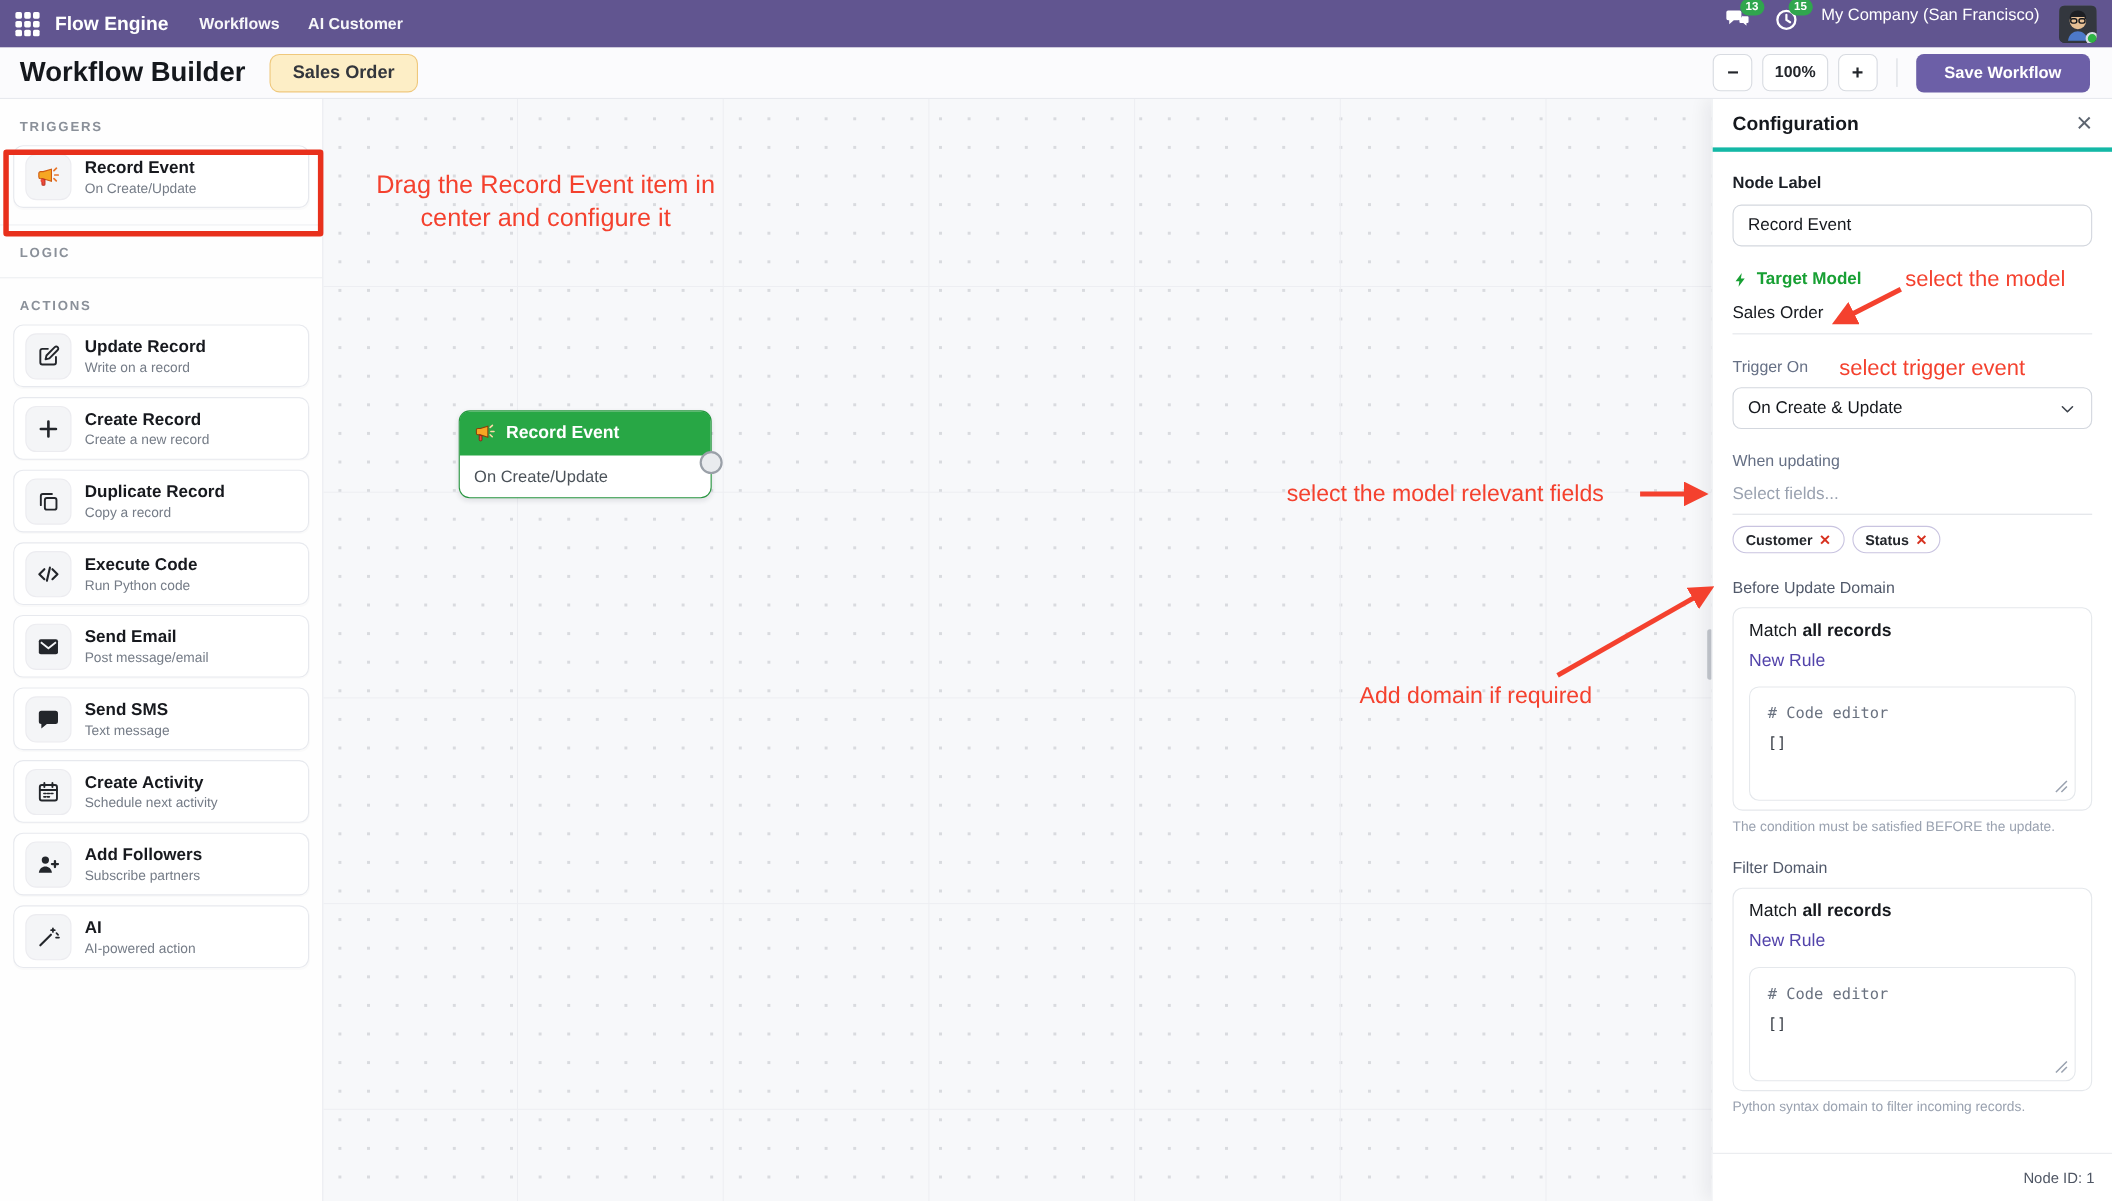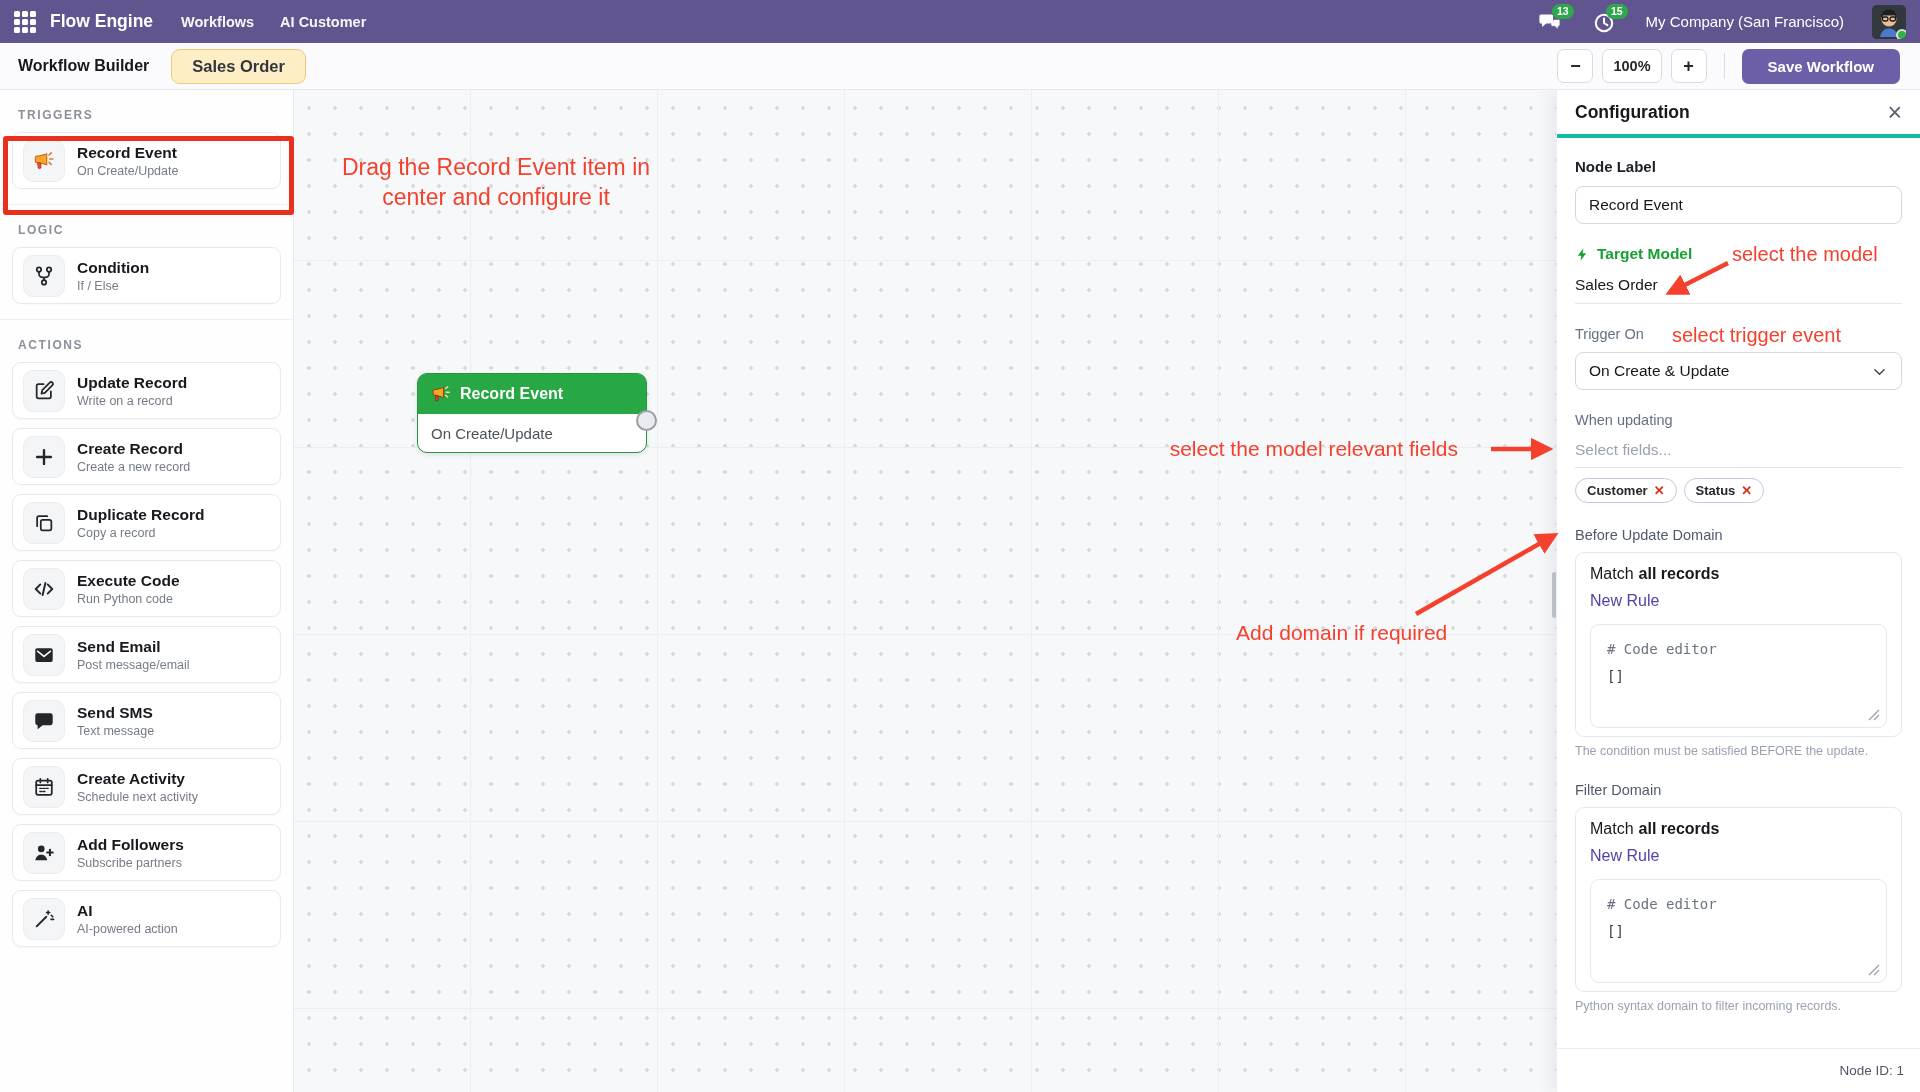--- a/index.html
+++ b/index.html
@@ -10,30 +10,30 @@
   *{margin:0;padding:0;box-sizing:border-box;font-family:"Liberation Sans",sans-serif;}
   html,body{width:1920px;height:1092px;overflow:hidden;background:#fff;}
   .page{position:relative;width:1920px;height:1092px;overflow:hidden;}
 
   
   .navbar{position:absolute;left:0;top:0;right:0;height:43px;background:var(--navbar);display:flex;align-items:center;padding:0 14px;color:#fff;z-index:20;}
   .nav-grid{width:22px;height:22px;display:grid;grid-template-columns:repeat(3,6px);grid-template-rows:repeat(3,6px);gap:2px;margin-right:14px;cursor:pointer;}
   .nav-grid span{background:#fff;border-radius:1.5px;}
   .nav-app{font-size:17.5px;font-weight:700;margin-right:28px;}
   .nav-item{font-size:14.5px;font-weight:600;margin-right:26px;opacity:.95;cursor:pointer;}
-  .nav-right{margin-left:auto;display:flex;align-items:center;gap:28px;}
+  .nav-right{margin-left:auto;display:flex;align-items:flex-start;gap:18px;}
   .nav-ico{position:relative;width:26px;height:24px;cursor:pointer;}
   .nav-badge{position:absolute;top:-6px;right:-10px;background:var(--badge-green);color:#fff;font-size:10.5px;font-weight:700;border-radius:9px;padding:1.5px 5px;line-height:1.2;}
   .nav-company{font-size:15px;white-space:nowrap;}
   .avatar{position:relative;width:34px;height:34px;border-radius:5px;background:linear-gradient(#4a4f57,#23262b);overflow:hidden;cursor:pointer;}
   .avatar .dot{position:absolute;right:-2px;bottom:-2px;width:12px;height:12px;border-radius:50%;background:#2fb344;border:2px solid #d9dde3;}
 
   
   .toolbar{position:absolute;left:0;top:43px;right:0;height:47px;background:#fbfbfd;border-bottom:1px solid #e7e9ee;display:flex;align-items:center;padding:0 18px;z-index:19;}
-  .tb-title{font-size:16px;font-weight:700;color:#15181d;margin-right:22px;}
+  .tb-title{font-size:25px;font-weight:700;color:#15181d;margin-right:22px;}
   .tb-model{background:var(--badge-yellow-bg);border:1px solid var(--badge-yellow-border);color:#33363c;font-size:16.5px;font-weight:700;padding:7px 20px;border-radius:9px;}
   .tb-right{margin-left:auto;display:flex;align-items:center;gap:9px;}
   .tb-btn{min-width:36px;height:34px;background:#fff;border:1px solid #d8dbe1;border-radius:7px;display:flex;align-items:center;justify-content:center;font-size:18px;font-weight:700;color:#23262b;cursor:pointer;padding:0 10px;}
   .tb-zoom{font-size:14.5px;font-weight:600;}
   .tb-sep{width:1px;height:26px;background:#d8dbe1;margin:0 8px;}
   .tb-save{background:var(--accent);color:#fff;border:none;border-radius:7px;font-size:15px;font-weight:600;padding:9px 26px;cursor:pointer;margin-right:2px;}
 
   
   .sidebar{position:absolute;left:0;top:90px;bottom:0;width:294px;background:#fefefe;border-right:1px solid #e7e9ee;z-index:10;overflow:hidden;}
   .side-label{margin:18px 18px 10px;font-size:12px;font-weight:700;letter-spacing:1.6px;color:#8a9099;text-transform:uppercase;}
@@ -171,34 +171,20 @@
           </svg>
       </div>
       <div>
         <div class="card-title">Record Event</div>
         <div class="card-sub">On Create/Update</div>
       </div>
     </div>
 
     <div class="side-rule"></div>
     <div class="side-label">LOGIC</div>
-    <div class="side-card">
-      <div class="icon-box">
-        <svg viewBox="0 0 24 24" class="icon-stroke">
-            <circle cx="6.5" cy="5" r="2.4"></circle>
-            <circle cx="17.5" cy="5" r="2.4"></circle>
-            <circle cx="12" cy="19" r="2.4"></circle>
-            <path d="M6.5 7.4v2.2a4 4 0 0 0 4 4h1.5m5.5-6.2v2.2a4 4 0 0 1-4 4H12m0 0v3.2"></path>
-          </svg>
-      </div>
-      <div>
-        <div class="card-title">Condition</div>
-        <div class="card-sub">If / Else</div>
-      </div>
-    </div>
 
     <div class="side-rule"></div>
     <div class="side-label">ACTIONS</div>
 
     <div class="side-card">
       <div class="icon-box">
         <svg viewBox="0 0 24 24" class="icon-stroke">
             <path d="M11.5 4.5H6a2 2 0 0 0-2 2V18a2 2 0 0 0 2 2h11.5a2 2 0 0 0 2-2v-5.5"></path>
             <path d="M18.3 2.8a2.05 2.05 0 0 1 2.9 2.9L13 14l-3.8 0.9.9-3.8Z"></path>
           </svg>

